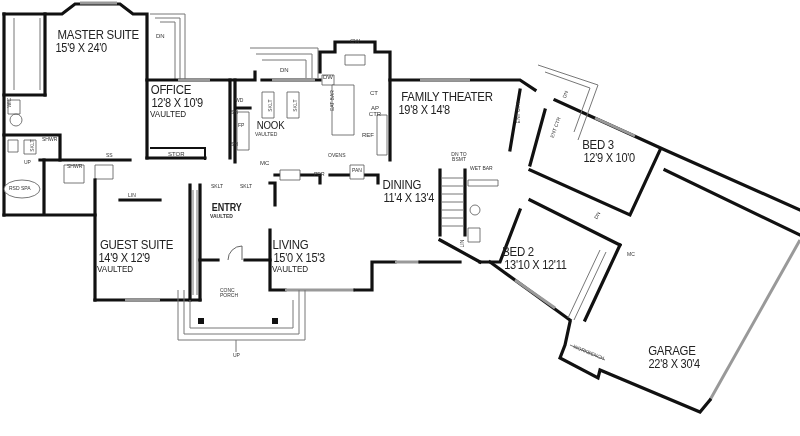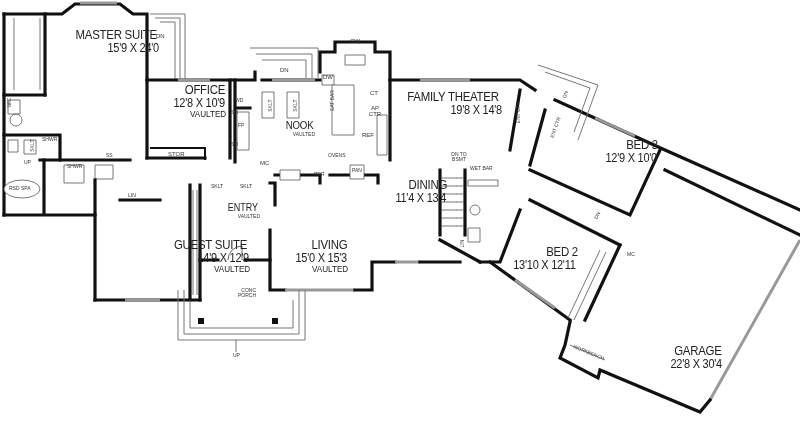--- a/index.html
+++ b/index.html
@@ -10,21 +10,21 @@
   .thin { stroke:#777; stroke-width:1; fill:none; }
   .win { stroke:#999; stroke-width:3; fill:none; }
   .door { stroke:#555; stroke-width:0.9; fill:none; }
   .fix { stroke:#555; stroke-width:0.8; fill:#fff; }
   .lbl { position:absolute; color:#222; text-align:center; white-space:nowrap; line-height:1.05; }
   .rn { font-size:13px; letter-spacing:-0.3px; transform:scaleX(0.88); transform-origin:center; }
   .rd { font-size:12.5px; letter-spacing:-0.3px; transform:scaleX(0.88); }
   .rv { font-size:9px; transform:scaleX(0.9); }
   .sm { font-size:6px; color:#333; }
   .tiny { font-size:5px; color:#333; }
-  .room { position:absolute; display:flex; flex-direction:column; align-items:flex-end; }
+  .room { position:absolute; display:flex; flex-direction:column; align-items:flex-start; }
 </style>
 </head>
 <body>
 
 <svg id="plan" width="800" height="436" viewBox="0 0 800 436">
 
   <g>
     <path class="w" d="M4,14 L4,215"></path>
     <path class="w" d="M4,14 L62,14 L75,4 L120,4 L133,14 L147,14 L147,158"></path>
     <path class="win" d="M80,3 L117,3"></path>
@@ -136,26 +136,26 @@
   <div class="lbl tiny" style="position:static">VAULTED</div>
 </div>
 <div class="room" style="left:395px;top:90px;width:110px;">
   <div class="lbl rn" style="position:static">FAMILY THEATER</div>
   <div class="lbl rd" style="position:static">19'8 X 14'8</div>
 </div>
 <div class="room" style="left:580px;top:138px;width:80px;">
   <div class="lbl rn" style="position:static">BED 3</div>
   <div class="lbl rd" style="position:static">12'9 X 10'0</div>
 </div>
-<div class="room" style="left:95px;top:238px;width:109px;padding-left:48px;">
+<div class="room" style="left:95px;top:238px;width:109px;">
   <div class="lbl rn" style="position:static">GUEST SUITE</div>
   <div class="lbl rd" style="position:static">14'9 X 12'9</div>
   <div class="lbl rv" style="position:static">VAULTED</div>
 </div>
-<div class="room" style="left:210px;top:203px;width:50px;">
+<div class="room" style="left:210px;top:203px;width:50px;font-weight:bold;">
   <div class="lbl rv" style="position:static;font-size:10px">ENTRY</div>
   <div class="lbl tiny" style="position:static">VAULTED</div>
 </div>
 <div class="room" style="left:270px;top:238px;width:80px;">
   <div class="lbl rn" style="position:static">LIVING</div>
   <div class="lbl rd" style="position:static">15'0 X 15'3</div>
   <div class="lbl rv" style="position:static">VAULTED</div>
 </div>
 <div class="room" style="left:380px;top:178px;width:70px;">
   <div class="lbl rn" style="position:static">DINING</div>

